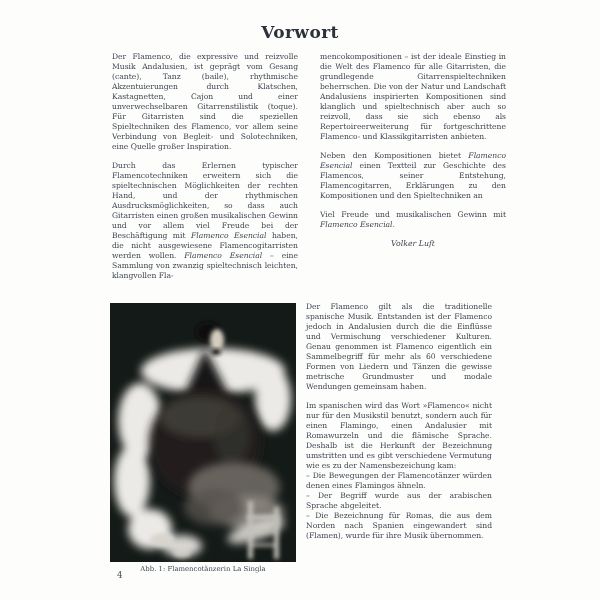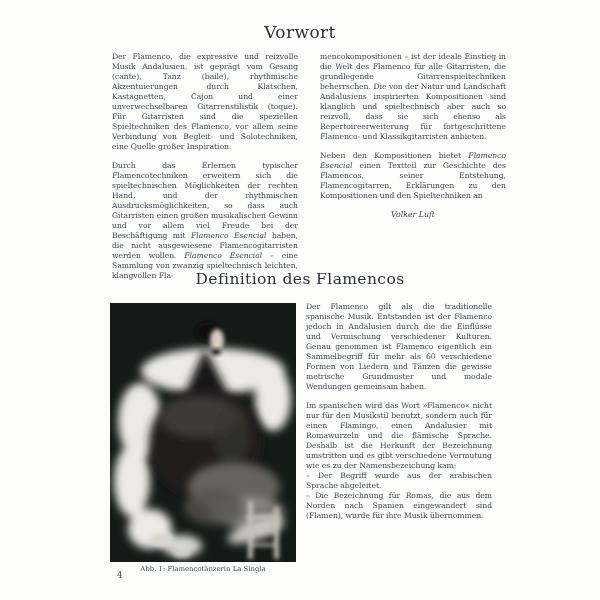--- a/index.html
+++ b/index.html
@@ -10,21 +10,21 @@
   }
   .page {
     position:relative; width:600px; height:600px;
     background:#fdfdfc; overflow:hidden;
     color:#3f4551;
   }
   .title {
     position:absolute; left:0; right:0; margin:0;
     text-align:center;
     font-family:"DejaVu Serif", serif;
-    font-weight:400;
+    font-weight:700;
     color:#2d313a;
     letter-spacing:0.4px;
   }
   .vorwort-title { top:22px; font-size:17px; }
   .def-title     { top:270px; font-size:15.5px; }
   .col {
     position:absolute; width:186px;
     font-size:7.6px; line-height:10px;
     text-align:justify;
     color:#3f4551;
@@ -71,25 +71,25 @@
 
   <div class="col col-left">
       <p><span>Der Flamenco, die expressive und reizvolle Musik Andalusien, ist geprägt vom Gesang (cante), Tanz (baile), rhythmische Akzentuierungen durch Klatschen, Kastagnetten, Cajon und einer unverwechselbaren Gitarrenstilistik (toque). Für Gitarristen sind die speziellen Spieltechniken des Flamenco, vor allem seine Verbindung von Begleit- und Solotechniken, eine Quelle großer Inspiration.</span></p>
       <p><span>Durch das Erlernen typischer Flamencotechniken erweitern sich die spieltechnischen Möglichkeiten der rechten Hand, und der rhythmischen Ausdrucksmöglichkeiten, so dass auch Gitarristen einen großen musikalischen Gewinn und vor allem viel Freude bei der Beschäftigung mit </span><span class="it">Flamenco Esencial</span><span> haben, die nicht ausgewiesene Flamencogitarristen werden wollen. </span><span class="it">Flamenco Esencial</span><span> – eine Sammlung von zwanzig spieltechnisch leichten, klangvollen Fla-</span></p>
     </div>
 
   <div class="col col-right">
     <div>
         <p><span>mencokompositionen – ist der ideale Einstieg in die Welt des Flamenco für alle Gitarristen, die grundlegende Gitarrenspieltechniken beherrschen. Die von der Natur und Landschaft Andalusiens inspirierten Kompositionen sind klanglich und spieltechnisch aber auch so reizvoll, dass sie sich ebenso als Repertoireerweiterung für fortgeschrittene Flamenco- und Klassikgitarristen anbieten.</span></p>
         <p><span>Neben den Kompositionen bietet </span><span class="it">Flamenco Esencial</span><span> einen Textteil zur Geschichte des Flamencos, seiner Entstehung, Flamencogitarren, Erklärungen zu den Kompositionen und den Spieltechniken an</span></p>
+        <p><span>Viel Freude und musikalischen Gewinn mit </span><span class="it">Flamenco Esencial</span><span>.</span></p>
       </div>
     <p class="signature">Volker Luft</p>
   </div>
 
-  <h2 class="title def-title">Definition des Flamencos</h2>
 
   <figure class="photo-figure">
     <svg width="186" height="259" viewBox="0 0 186 259" aria-hidden="true">
       <defs>
         <filter id="b4" x="-40%" y="-40%" width="180%" height="180%">
             <feGaussianBlur stdDeviation="4"></feGaussianBlur>
           </filter>
         <filter id="b2" x="-40%" y="-40%" width="180%" height="180%">
             <feGaussianBlur stdDeviation="2"></feGaussianBlur>
           </filter>
@@ -137,19 +137,20 @@
         <rect x="137" y="226" width="32" height="4" opacity="0.85"></rect>
         <rect x="138" y="240" width="30" height="4" opacity="0.7"></rect>
       </g>
     </svg>
     <figcaption class="caption">Abb. 1: Flamencotänzerin La Singla</figcaption>
   </figure>
 
   <div class="col col-def">
       <p><span>Der Flamenco gilt als die traditionelle spanische Musik. Entstanden ist der Flamenco jedoch in Andalusien durch die die Einflüsse und Vermischung verschiedener Kulturen. Genau genommen ist Flamenco eigentlich ein Sammelbegriff für mehr als 60 verschiedene Formen von Liedern und Tänzen die gewisse metrische Grundmuster und modale Wendungen gemeinsam haben.</span></p>
       <p><span>Im spanischen wird das Wort »Flamenco« nicht nur für den Musikstil benutzt, sondern auch für einen Flamingo, einen Andalusier mit Romawurzeln und die flämische Sprache. Deshalb ist die Herkunft der Bezeichnung umstritten und es gibt verschiedene Vermutung wie es zu der Namensbezeichung kam:</span></p>
+      <p class="tight"><span>– Die Bewegungen der Flamencotänzer würden denen eines Flamingos ähneln.</span></p>
       <p class="tight"><span>– Der Begriff wurde aus der arabischen Sprache abgeleitet.</span></p>
       <p class="tight"><span>– Die Bezeichnung für Romas, die aus dem Norden nach Spanien eingewandert sind (Flamen), wurde für ihre Musik übernommen.</span></p>
     </div>
 
   <div class="footer-page">4</div>
 
 </div>
 
 </body></html>

